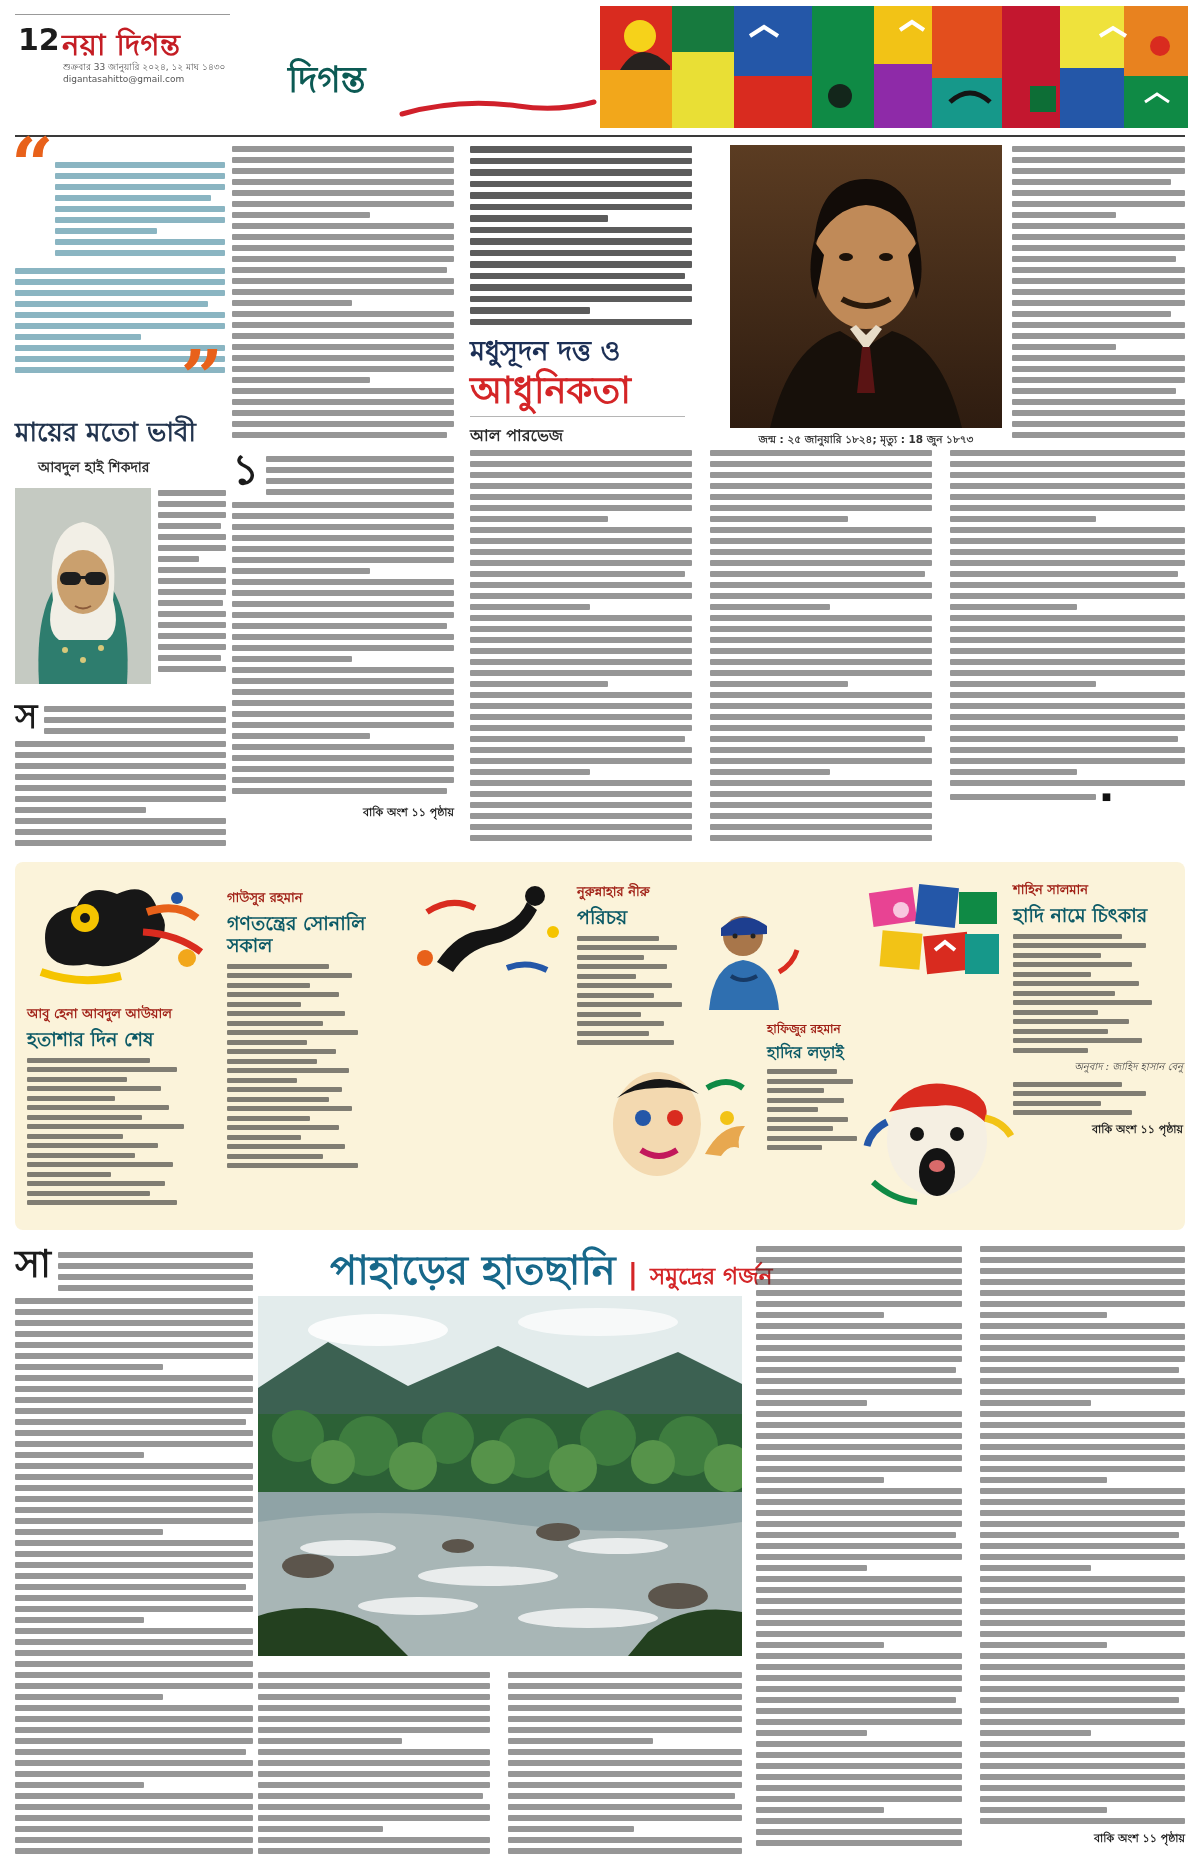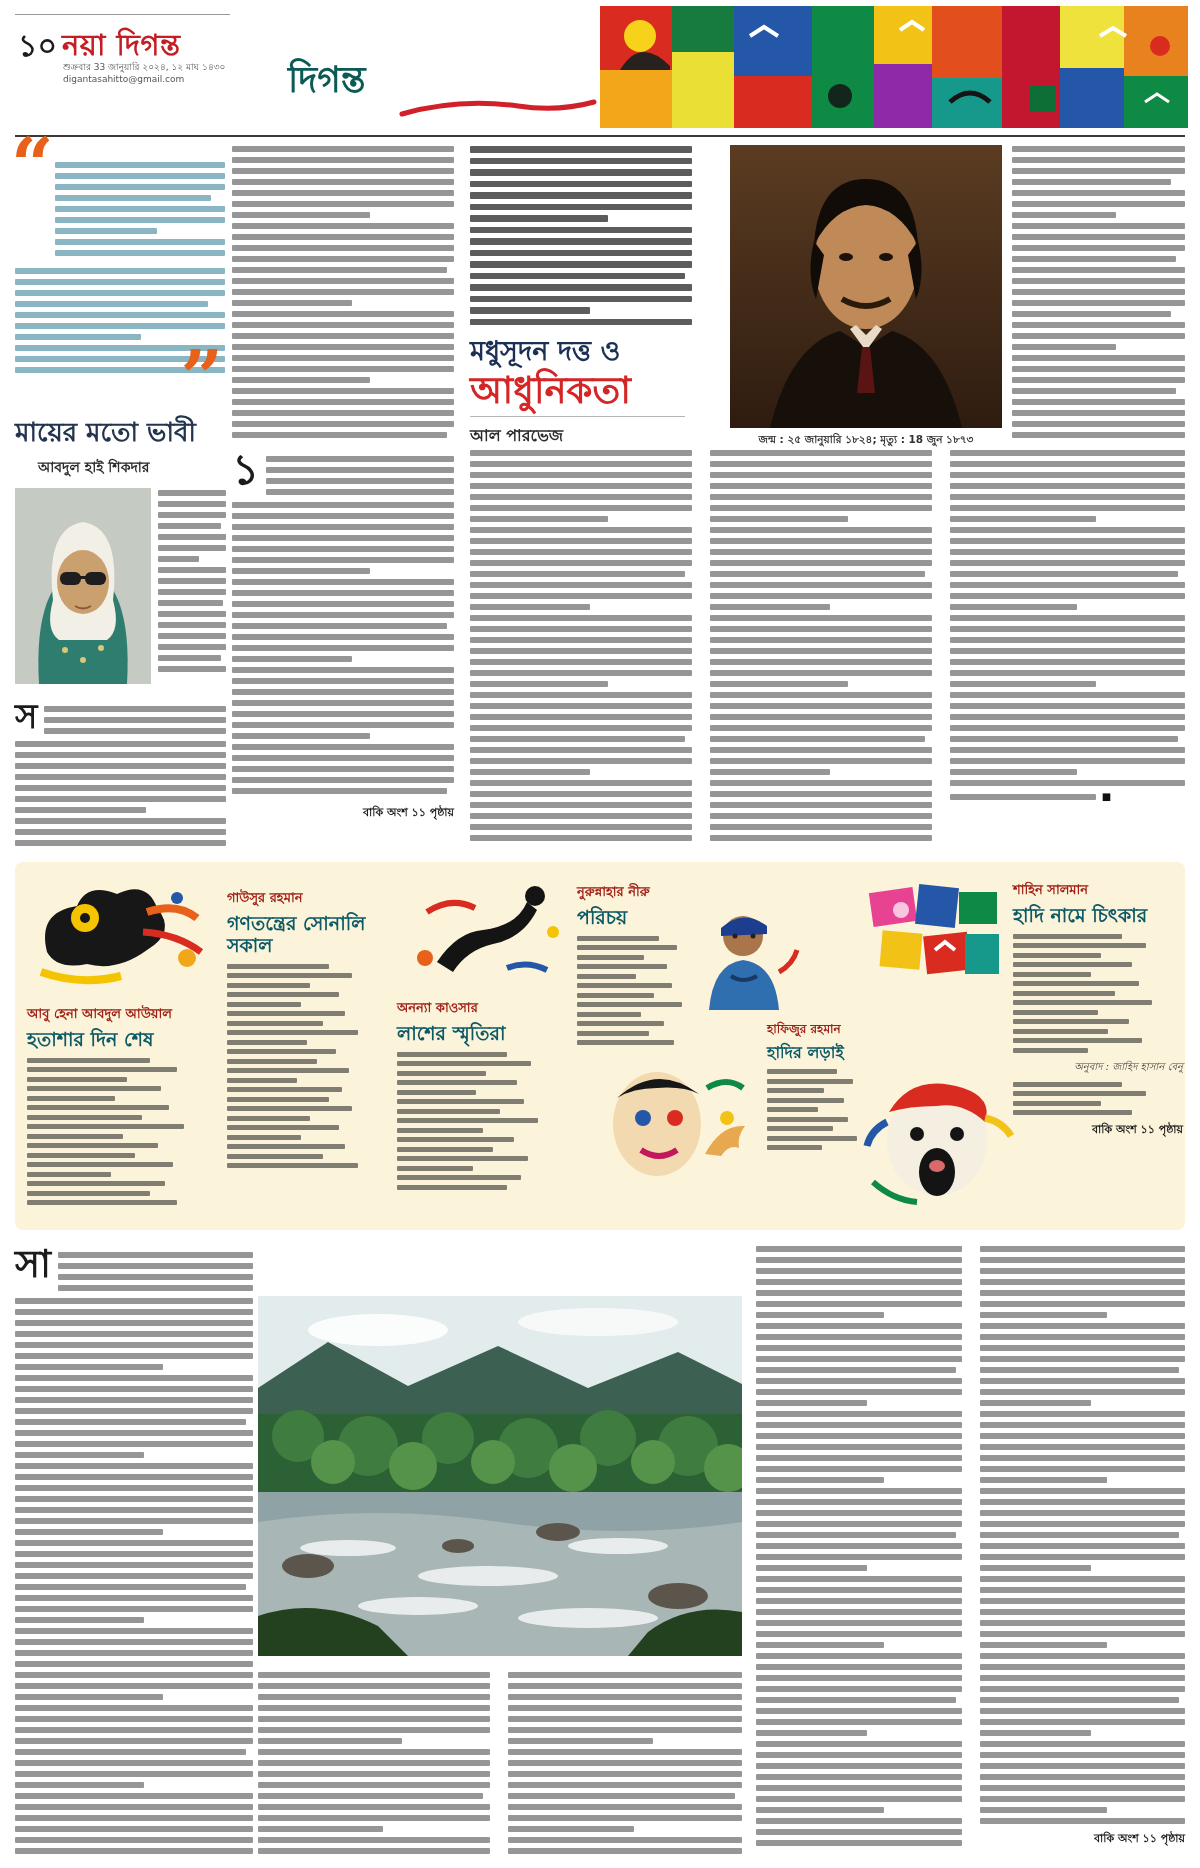--- a/index.html
+++ b/index.html
@@ -28,21 +28,21 @@
   .qmark { font-family:"DejaVu Serif","Liberation Serif",serif; font-weight:bold; color:#e8611a; font-size:74px; line-height:1; }
   svg { display:block; }
 </style>
 </head>
 <body>
 
 <div id="page">
 
   <div class="abs rule" style="left:15px;top:14px;width:215px;height:1px;background:#999;"></div>
 
-  <div class="abs" style="left:18px;top:22px;font-size:30px;font-weight:bold;color:#1c1c1c;">১০</div>
+  <div class="abs" style="left:18px;top:22px;font-size:30px;font-weight:bold;color:#1c1c1c;">12</div>
 
   <div class="abs" style="left:62px;top:22px;font-size:29px;font-weight:800;color:#c41d24;letter-spacing:.5px;">নয়া দিগন্ত</div>
   <div class="abs" style="left:63px;top:60px;font-size:9px;color:#555;">শুক্রবার 33 জানুয়ারি ২০২৪, ১২ মাঘ ১৪৩০</div>
   <div class="abs" style="left:63px;top:74px;font-size:9px;color:#555;">digantasahitto@gmail.com</div>
 
   <div class="abs" style="left:288px;top:52px;font-size:36px;font-weight:bold;color:#0c5a54;">দিগন্ত</div>
   <div class="abs" style="left:398px;top:96px;width:200px;height:26px;">
     <svg viewBox="0 0 200 26" width="200" height="26">
       <path d="M4 18 Q60 2 120 10 Q160 16 196 6" stroke="#d0202a" stroke-width="5" fill="none" stroke-linecap="round"></path>
     </svg>
@@ -558,41 +558,20 @@
           <div class="gl" style="width: 78%;"></div>
           <div class="gl" style="width: 52%;"></div>
           <div class="gl" style="width: 70%;"></div>
           <div class="gl" style="width: 46%;"></div>
           <div class="gl" style="width: 74%;"></div>
           <div class="gl" style="width: 60%;"></div>
           <div class="gl" style="width: 82%;"></div>
         </div>
     </div>
 
-    <div class="abs poem" style="left:382px;top:136px;width:172px;">
-      <div class="author">অনন্যা কাওসার</div>
-      <div class="ptitle">লাশের স্মৃতিরা</div>
-      <div class="greek">
-          <div class="gl" style="width: 64%;"></div>
-          <div class="gl" style="width: 78%;"></div>
-          <div class="gl" style="width: 52%;"></div>
-          <div class="gl" style="width: 70%;"></div>
-          <div class="gl" style="width: 46%;"></div>
-          <div class="gl" style="width: 74%;"></div>
-          <div class="gl" style="width: 60%;"></div>
-          <div class="gl" style="width: 82%;"></div>
-          <div class="gl" style="width: 50%;"></div>
-          <div class="gl" style="width: 68%;"></div>
-          <div class="gl" style="width: 56%;"></div>
-          <div class="gl" style="width: 76%;"></div>
-          <div class="gl" style="width: 44%;"></div>
-          <div class="gl" style="width: 72%;"></div>
-          <div class="gl" style="width: 64%;"></div>
-        </div>
-    </div>
 
     <div class="abs poem" style="left:752px;top:158px;width:110px;">
       <div class="author" style="font-size:12px;">হাফিজুর রহমান</div>
       <div class="ptitle" style="font-size:16px;">হাদির লড়াই</div>
       <div class="greek">
           <div class="gl" style="width: 64%;"></div>
           <div class="gl" style="width: 78%;"></div>
           <div class="gl" style="width: 52%;"></div>
           <div class="gl" style="width: 70%;"></div>
           <div class="gl" style="width: 46%;"></div>
@@ -709,20 +688,25 @@
         <div class="gl" style="width: 54%;"></div>
         <div class="gl" style="width: 100%;"></div>
         <div class="gl" style="width: 100%;"></div>
         <div class="gl" style="width: 100%;"></div>
         <div class="gl" style="width: 100%;"></div>
         <div class="gl" style="width: 100%;"></div>
         <div class="gl" style="width: 100%;"></div>
       </div>
   </div>
 
+  <div class="abs" style="left:330px;top:1248px;display:flex;align-items:baseline;gap:12px;">
+    <span class="headline" style="font-size:40px;color:#17688a;">পাহাড়ের হাতছানি</span>
+    <span style="font-size:28px;color:#d42527;font-weight:bold;">|</span>
+    <span class="headline" style="font-size:23px;color:#d42527;">সমুদ্রের গর্জন</span>
+  </div>
 
   <div class="abs" style="left:258px;top:1296px;width:484px;height:360px;">
     <svg viewBox="0 0 484 360" width="484" height="360" preserveAspectRatio="none">
       <rect width="484" height="92" fill="#e3ecec"></rect>
       <ellipse cx="120" cy="34" rx="70" ry="16" fill="#ffffff" opacity=".85"></ellipse>
       <ellipse cx="340" cy="26" rx="80" ry="14" fill="#ffffff" opacity=".7"></ellipse>
       <path d="M0 92 L70 46 L150 90 L240 50 L330 92 L420 56 L484 88 L484 150 L0 150 Z" fill="#3c6152"></path>
       <rect y="118" width="484" height="96" fill="#2c6136"></rect>
       <g fill="#3e7d3f">
         <circle cx="40" cy="140" r="26"></circle>

